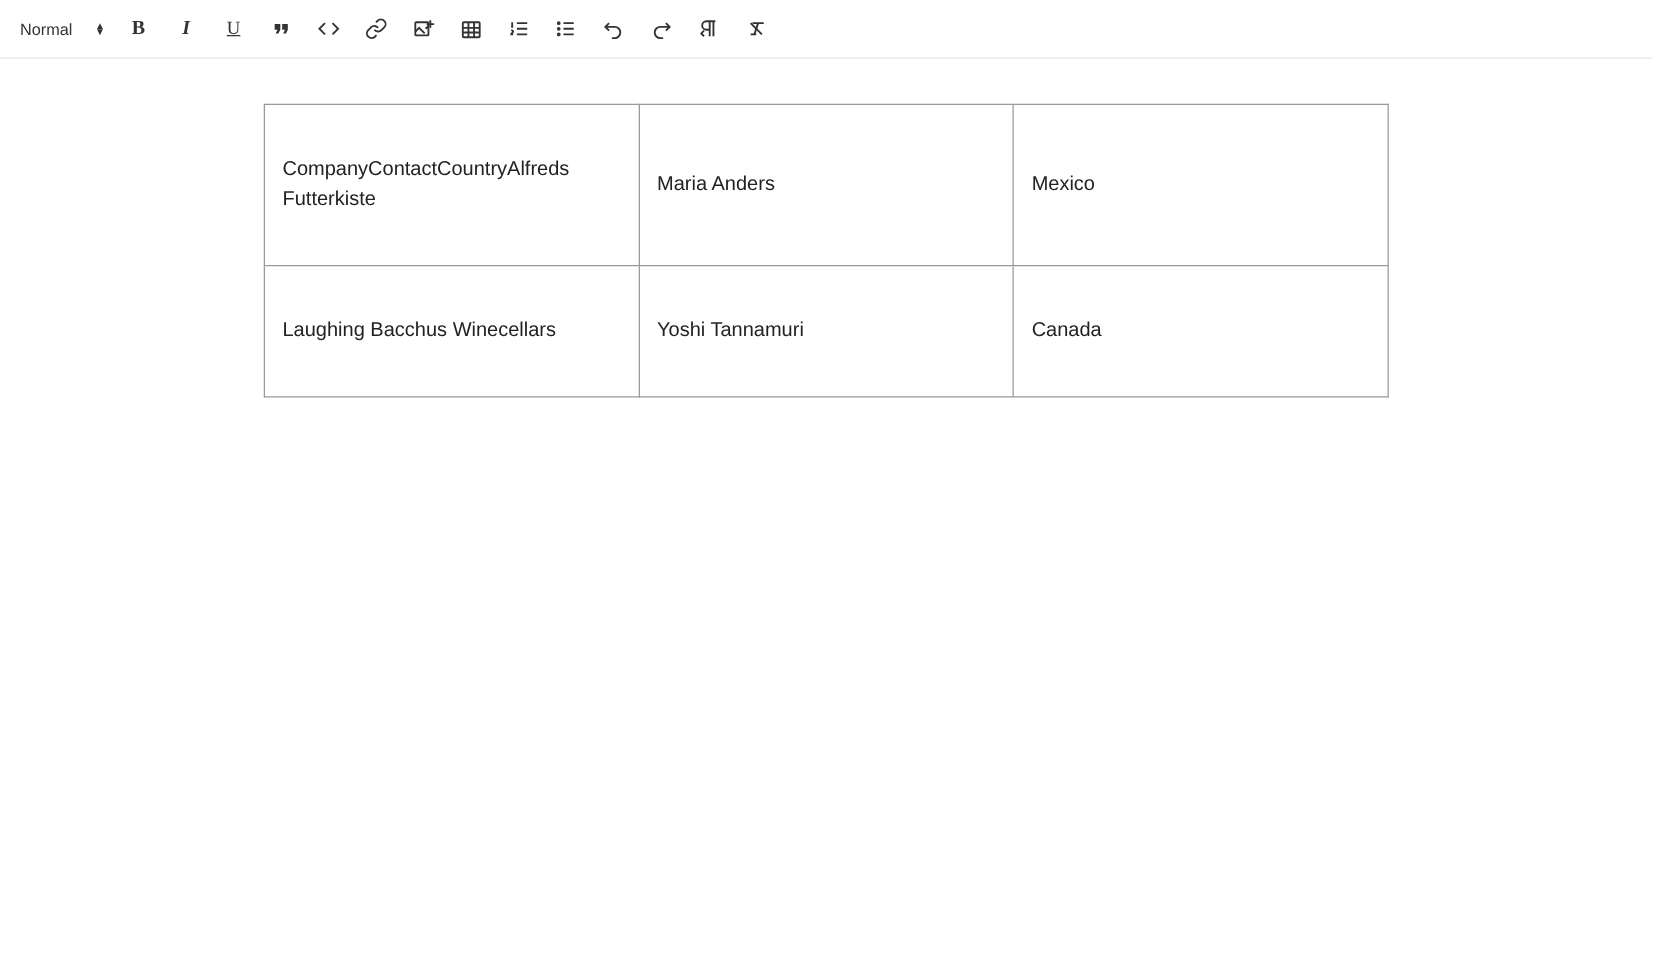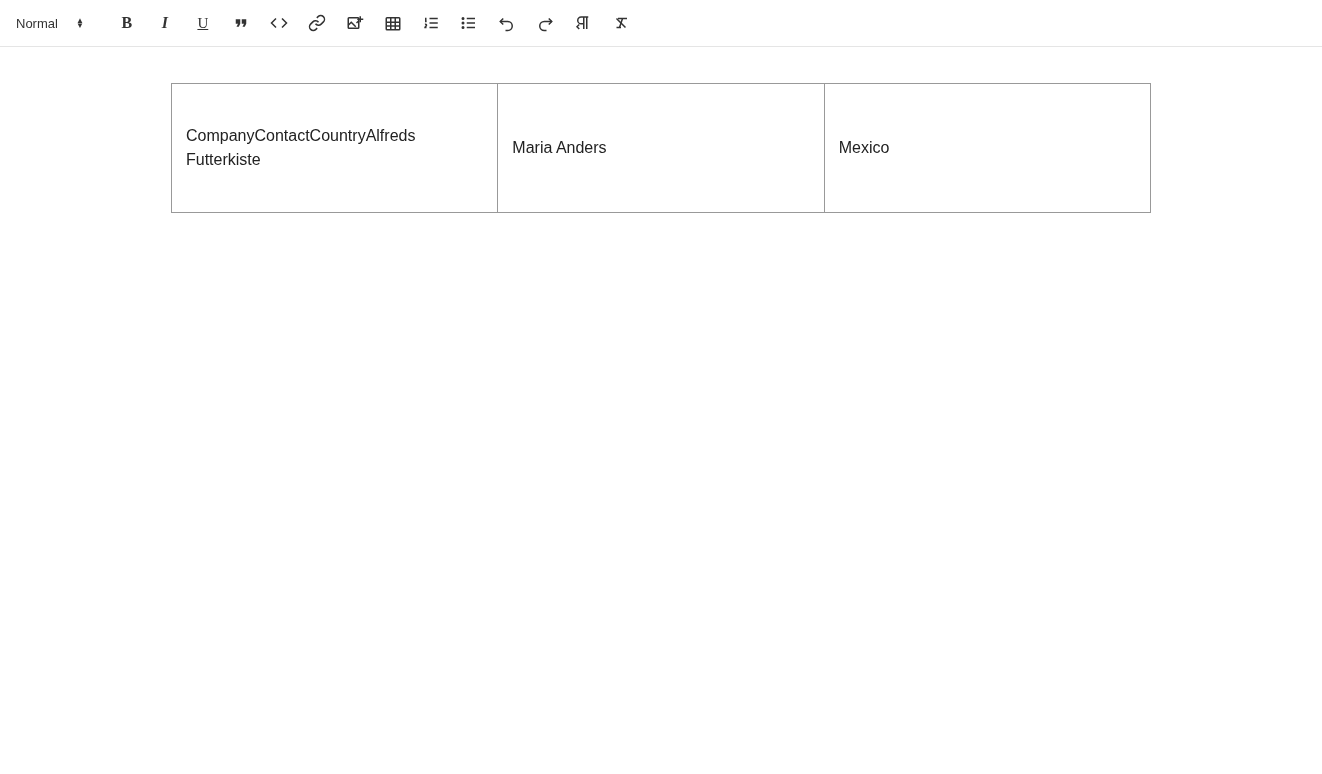--- a/index.html
+++ b/index.html
@@ -26,21 +26,21 @@
     }
 
     .heading-select {
       display: flex;
       align-items: center;
       padding: 4px 8px;
       font-size: 13px;
       color: #333;
       cursor: pointer;
       gap: 18px;
-      margin-right: 16px;
+      margin-right: 0;
     }
 
     .heading-select .chevrons {
       display: flex;
       flex-direction: column;
       align-items: center;
       font-size: 8px;
       line-height: 5px;
       color: #333;
     }
@@ -64,21 +64,21 @@
     }
 
     .editor-area {
       padding: 36px 0;
       display: flex;
       justify-content: center;
     }
 
     .content-table {
       border-collapse: collapse;
-      width: 980px;
+      width: 900px;
     }
 
     .content-table td {
       border: 1px solid #999;
       padding: 40px 14px;
       font-size: 16px;
       color: #222;
       vertical-align: middle;
       line-height: 1.5;
     }
@@ -213,15 +213,20 @@
 </div>
 
 <div class="editor-area">
   <table class="content-table">
     <tbody>
       <tr>
         <td><span>CompanyContactCountryAlfreds Futterkiste</span></td>
         <td><span>Maria Anders</span></td>
         <td><span>Mexico</span></td>
       </tr>
+      <tr>
+        <td><span>Laughing Bacchus Winecellars</span></td>
+        <td><span>Yoshi Tannamuri</span></td>
+        <td><span>Canada</span></td>
+      </tr>
     </tbody>
   </table>
 </div>
 
 </body></html>

